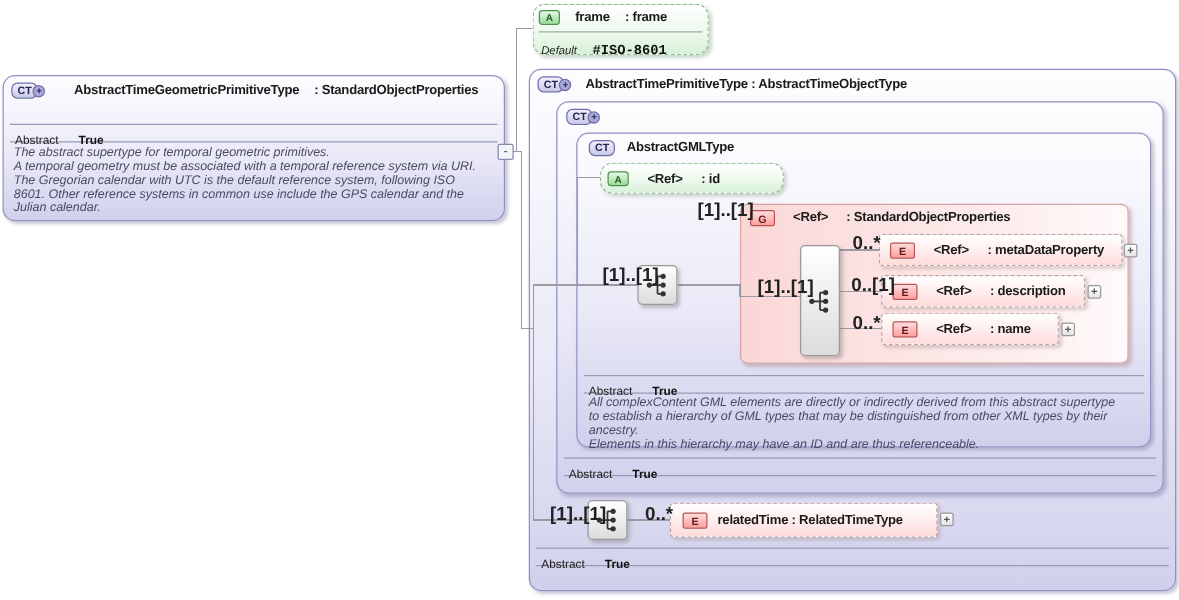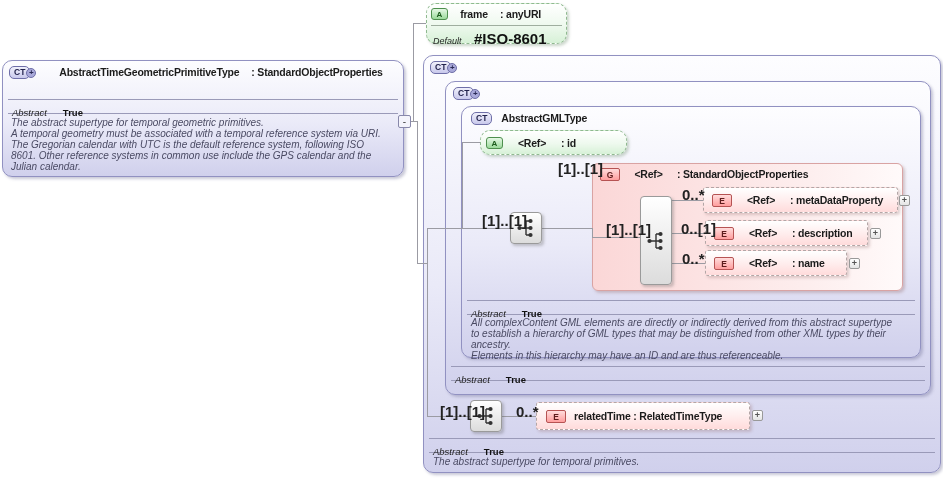--- a/index.html
+++ b/index.html
@@ -29,21 +29,21 @@
         display:flex;align-items:center;justify-content:center;}
   
   .hdr{position:absolute;display:flex;align-items:flex-start;}
   .t-name{font-weight:bold;font-size:10.5px;letter-spacing:-.2px;color:#1b1b1b;line-height:12px;text-align:center;}
   .nmcol{display:inline-block;vertical-align:top;}
   .wrapname{display:inline-block;width:204px;word-break:break-all;}
   .card{position:absolute;font-size:15px;font-weight:bold;color:#222;}
   .absrow{position:absolute;left:5px;right:5px;height:15px;
           border-top:1px solid #9a9ab8;border-bottom:1px solid #9a9ab8;
           padding:2px 4px 0 4px;}
-  .abslab{font-size:9.5px;font-style:italic;color:#222;margin-right:16px;margin-top:40px;}
+  .abslab{font-size:9.5px;color:#222;margin-right:16px;margin-top:40px;}
   .absval{font-size:9.5px;font-weight:bold;color:#111;}
   .doc{position:absolute;font-size:10px;font-style:italic;color:#4a4a63;
        line-height:11px;white-space:pre-line;}
   .attrdiv{position:absolute;left:4px;right:4px;border-top:1px solid #9fae9f;}
   
   .ct-icon{position:relative;display:inline-block;height:13px;padding:0 4px;
         background:linear-gradient(#f0f0fb,#c9c9ec);border:1px solid #6f6fa8;border-radius:5px;
         font-size:8.5px;font-weight:bold;line-height:11px;color:#23234d;flex:none;}
   .ct-icon.has-plus{margin-right:8px;}
   .plus-bubble{position:absolute;right:-7px;top:1px;width:10px;height:10px;border-radius:50%;
@@ -63,25 +63,25 @@
   .wires{position:absolute;left:0;top:0;pointer-events:none;}
 </style>
 </head>
 <body>
 
 <div class="stage">
 
   <div class="tbox" style="left:423px;top:55px;width:518px;height:418px;">
     <div class="hdr" style="left:6px;top:5px;gap:9px;">
       <span class="ct-icon has-plus"><span>CT</span><span class="plus-bubble">+</span></span>
+      <span class="t-name">AbstractTimePrimitiveType : AbstractTimeObjectType</span>
     </div>
     <div class="absrow" style="top:382px;">
       <span class="abslab">Abstract</span><span class="absval">True</span>
     </div>
-    <div class="doc" style="left:9px;top:400px;right:8px;">The abstract supertype for temporal primitives.</div>
   </div>
 
   <div class="tbox" style="left:445px;top:81px;width:486px;height:314px;">
     <div class="hdr" style="left:7px;top:5px;gap:9px;">
       <span class="ct-icon has-plus"><span>CT</span><span class="plus-bubble">+</span></span>
     </div>
     <div class="absrow" style="top:284px;">
       <span class="abslab">Abstract</span><span class="absval">True</span>
     </div>
   </div>
@@ -133,26 +133,26 @@
 The Gregorian calendar with UTC is the default reference system, following ISO
 8601. Other reference systems in common use include the GPS calendar and the
 Julian calendar.</div>
   </div>
   <span class="toggle" style="left:398px;top:115px;">-</span>
 
   <div class="attrbox" style="left:426px;top:3px;width:141px;height:41px;">
     <div class="hdr" style="left:4px;top:4px;gap:6px;">
       <span class="a-icon">A</span>
       <span class="t-name nmcol" style="width:40px;">frame</span>
-      <span class="t-name">: anyURI</span>
+      <span class="t-name">: frame</span>
     </div>
     <div class="attrdiv" style="top:21px;"></div>
     <div style="position:absolute;left:6px;top:26px;">
       <span style="font-size:9px;font-style:italic;color:#222;margin-right:8px;">Default</span>
-      <span style="font-size:15px;font-weight:bold;color:#111;">#ISO-8601</span>
+      <span style="font-size:11px;font-weight:bold;color:#111;font-family:Liberation Mono, monospace;">#ISO-8601</span>
     </div>
   </div>
 
   <div class="attrbox" style="left:480px;top:130px;width:147px;height:25px;">
     <div class="hdr" style="left:5px;top:6px;gap:8px;">
       <span class="a-icon">A</span>
       <span class="t-name nmcol" style="width:42px;">&lt;Ref&gt;</span>
       <span class="t-name">: id</span>
     </div>
   </div>

